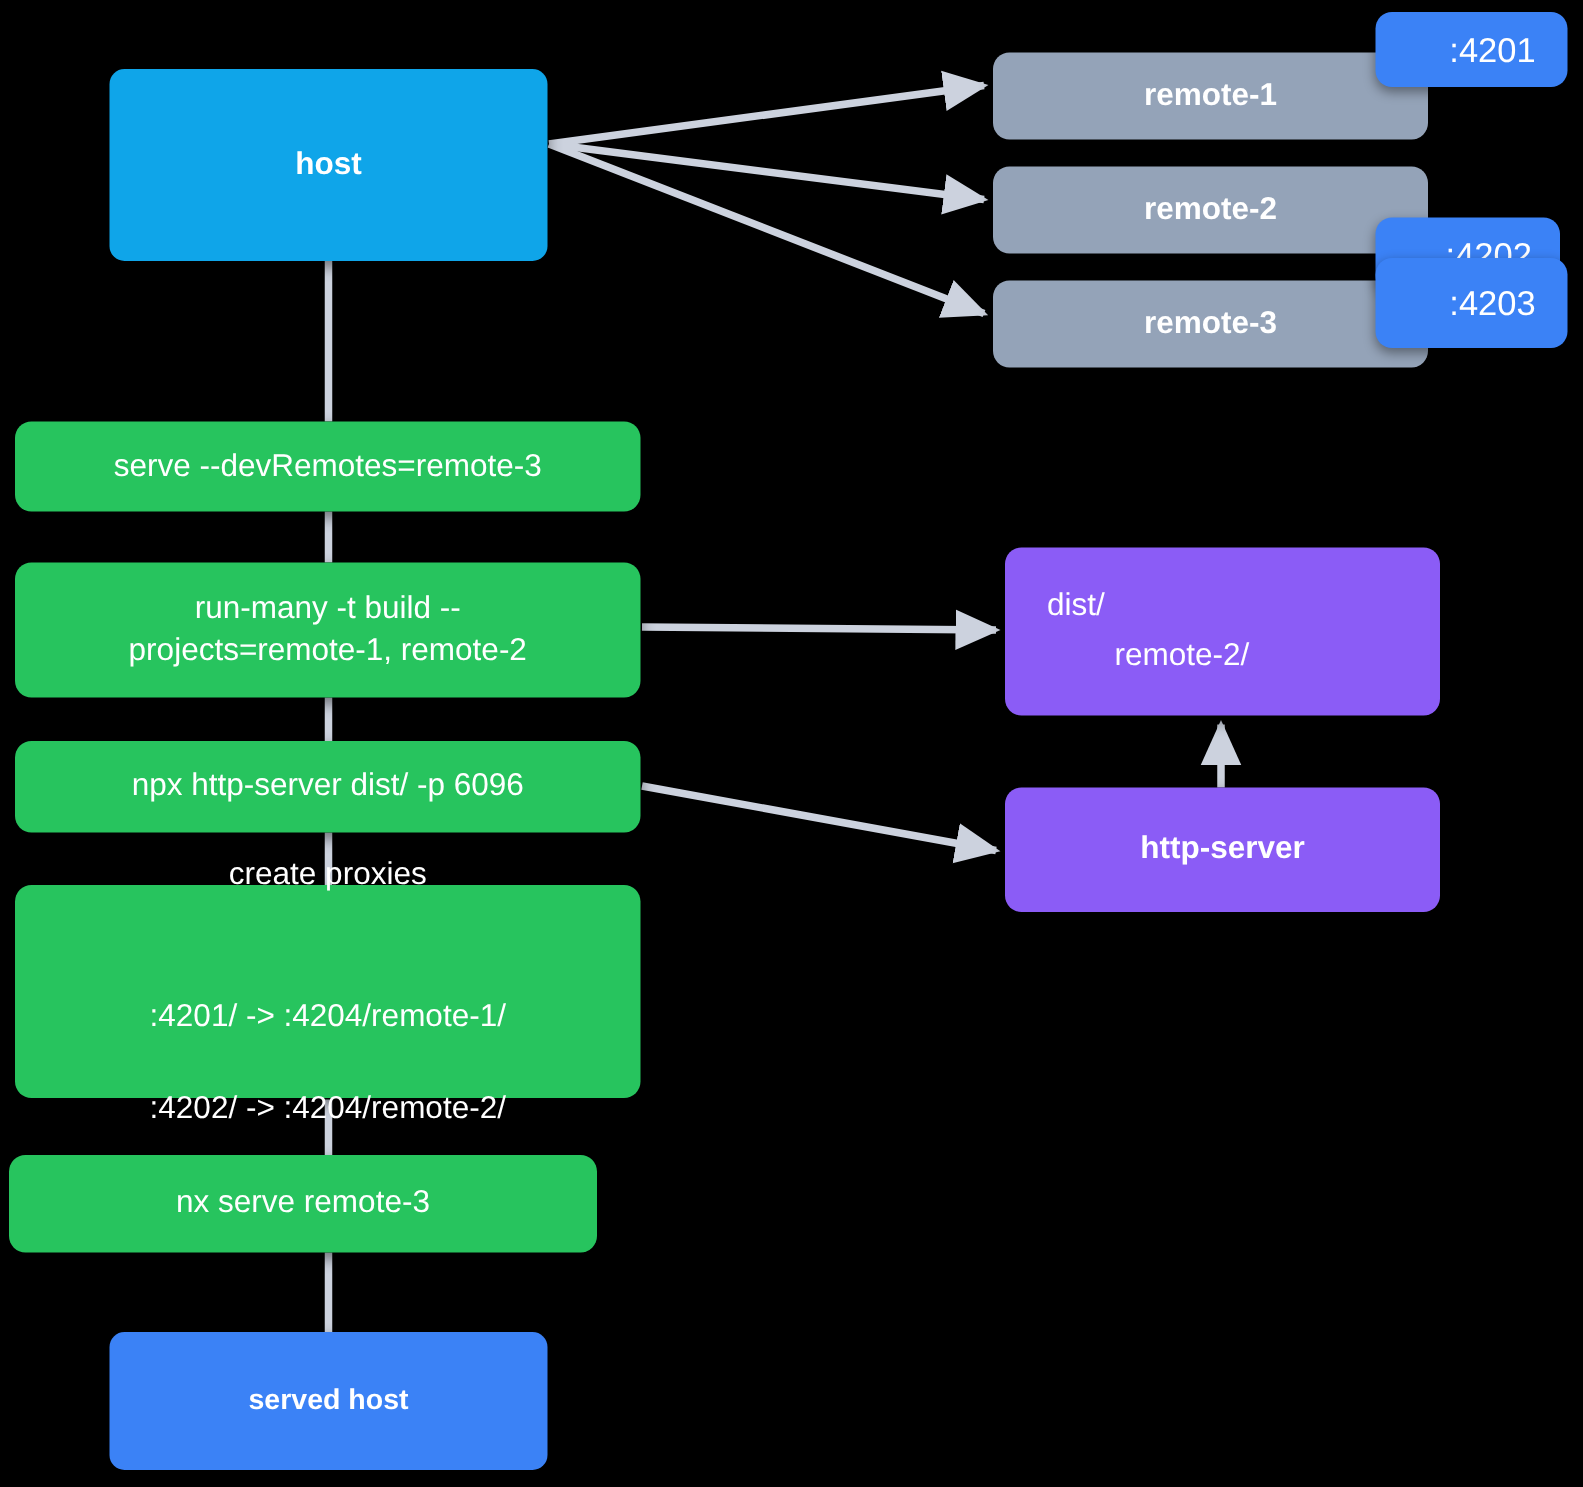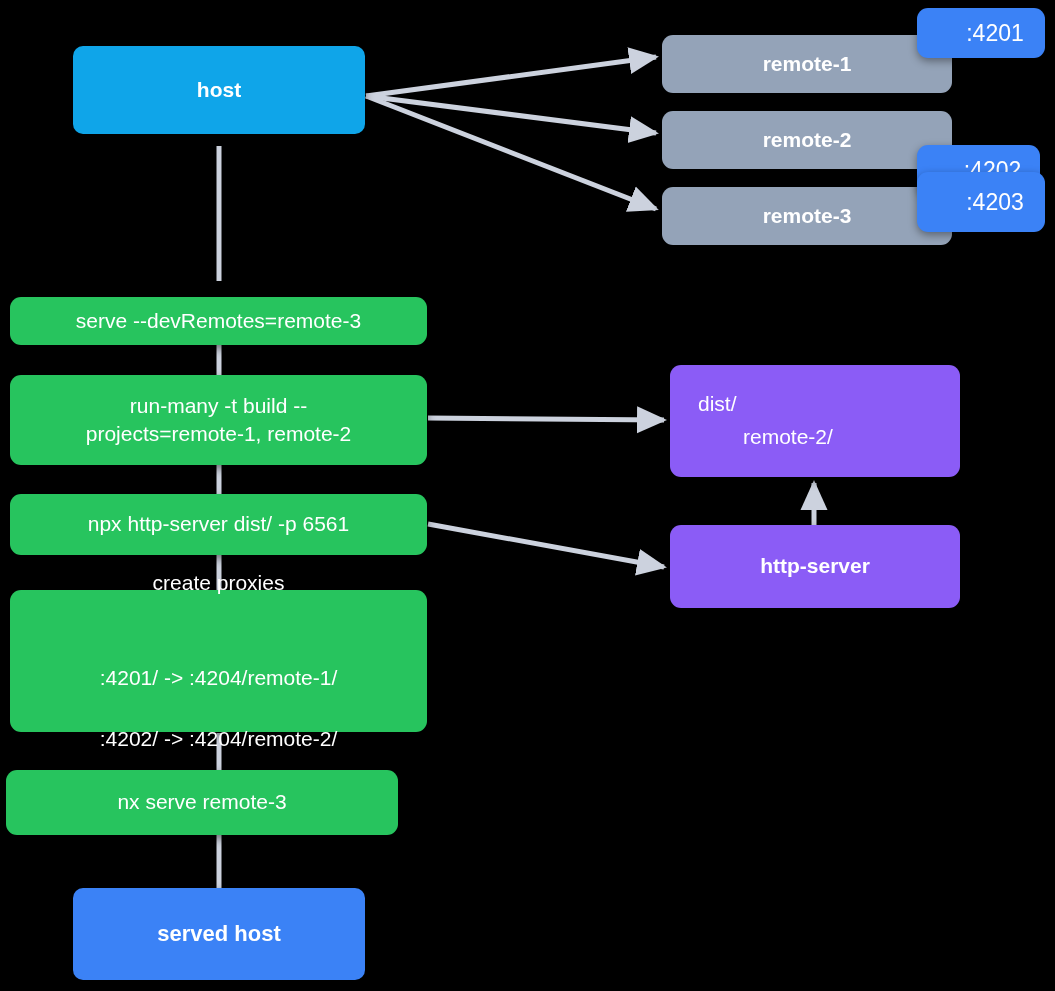--- a/index.html
+++ b/index.html
@@ -37,21 +37,21 @@
     box-shadow: 0 4px 9px rgba(0,0,0,0.45);
   }
   .node-host {
     background: #0fa5e9;
     font-weight: bold;
     font-size: 21px;
   }
   .node-served {
     background: #3b82f6;
     font-weight: bold;
-    font-size: 22px;
+    font-size: 19px;
   }
   .node-remote {
     background: #94a3b8;
     font-weight: bold;
     font-size: 21px;
     border-radius: 11px;
   }
   .node-gray {
     background: #8b5cf6;
     font-weight: normal;
@@ -127,21 +127,21 @@
     <line x1="366" y1="96" x2="656" y2="133" stroke="#ccd2de" stroke-width="5" marker-end="url(#arrowhead)"></line>
     <line x1="366" y1="96" x2="656" y2="209" stroke="#ccd2de" stroke-width="5" marker-end="url(#arrowhead)"></line>
 
     <line x1="428" y1="418" x2="664" y2="420" stroke="#ccd2de" stroke-width="5" marker-end="url(#arrowhead)"></line>
 
     <line x1="428" y1="524" x2="664" y2="567" stroke="#ccd2de" stroke-width="5" marker-end="url(#arrowhead)"></line>
 
     <line x1="814" y1="525" x2="814" y2="483" stroke="#ccd2de" stroke-width="5" marker-end="url(#arrowhead)"></line>
   </svg>
 
-  <div class="node node-host" style="left:73px; top:46px; width:292px; height:88px;">
+  <div class="node node-host" style="left:73px; top:46px; width:292px; height:128px;">
     <span>host</span>
   </div>
 
   <div class="node node-remote" style="left:662px; top:35px; width:290px; height:58px;">
     <span>remote-1</span>
   </div>
   <div class="badge" style="left:917px; top:8px; width:128px; height:50px;">
     <span>:4201</span>
   </div>
 
@@ -152,31 +152,31 @@
     <span>:4202</span>
   </div>
 
   <div class="node node-remote" style="left:662px; top:187px; width:290px; height:58px;">
     <span>remote-3</span>
   </div>
   <div class="badge" style="left:917px; top:172px; width:128px; height:60px;">
     <span>:4203</span>
   </div>
 
-  <div class="node node-green" style="left:10px; top:297px; width:417px; height:48px;">
+  <div class="node node-green" style="left:10px; top:281px; width:417px; height:60px;">
     <span>serve --devRemotes=remote-3</span>
   </div>
 
   <div class="node node-green" style="left:10px; top:375px; width:417px; height:90px;">
     <span>run-many -t build --
 projects=remote-1, remote-2</span>
   </div>
 
   <div class="node node-green" style="left:10px; top:494px; width:417px; height:61px;">
-    <span>npx http-server dist/ -p 6561</span>
+    <span>npx http-server dist/ -p 6096</span>
   </div>
 
   <div class="node node-green" style="left:10px; top:590px; width:417px; height:142px;">
     <span class="proxy-body">
       <span class="proxy-title">create proxies</span>
       <span class="proxy-line">:4201/ -&gt; :4204/remote-1/</span>
       <span class="proxy-line">:4202/ -&gt; :4204/remote-2/</span>
     </span>
   </div>
 

